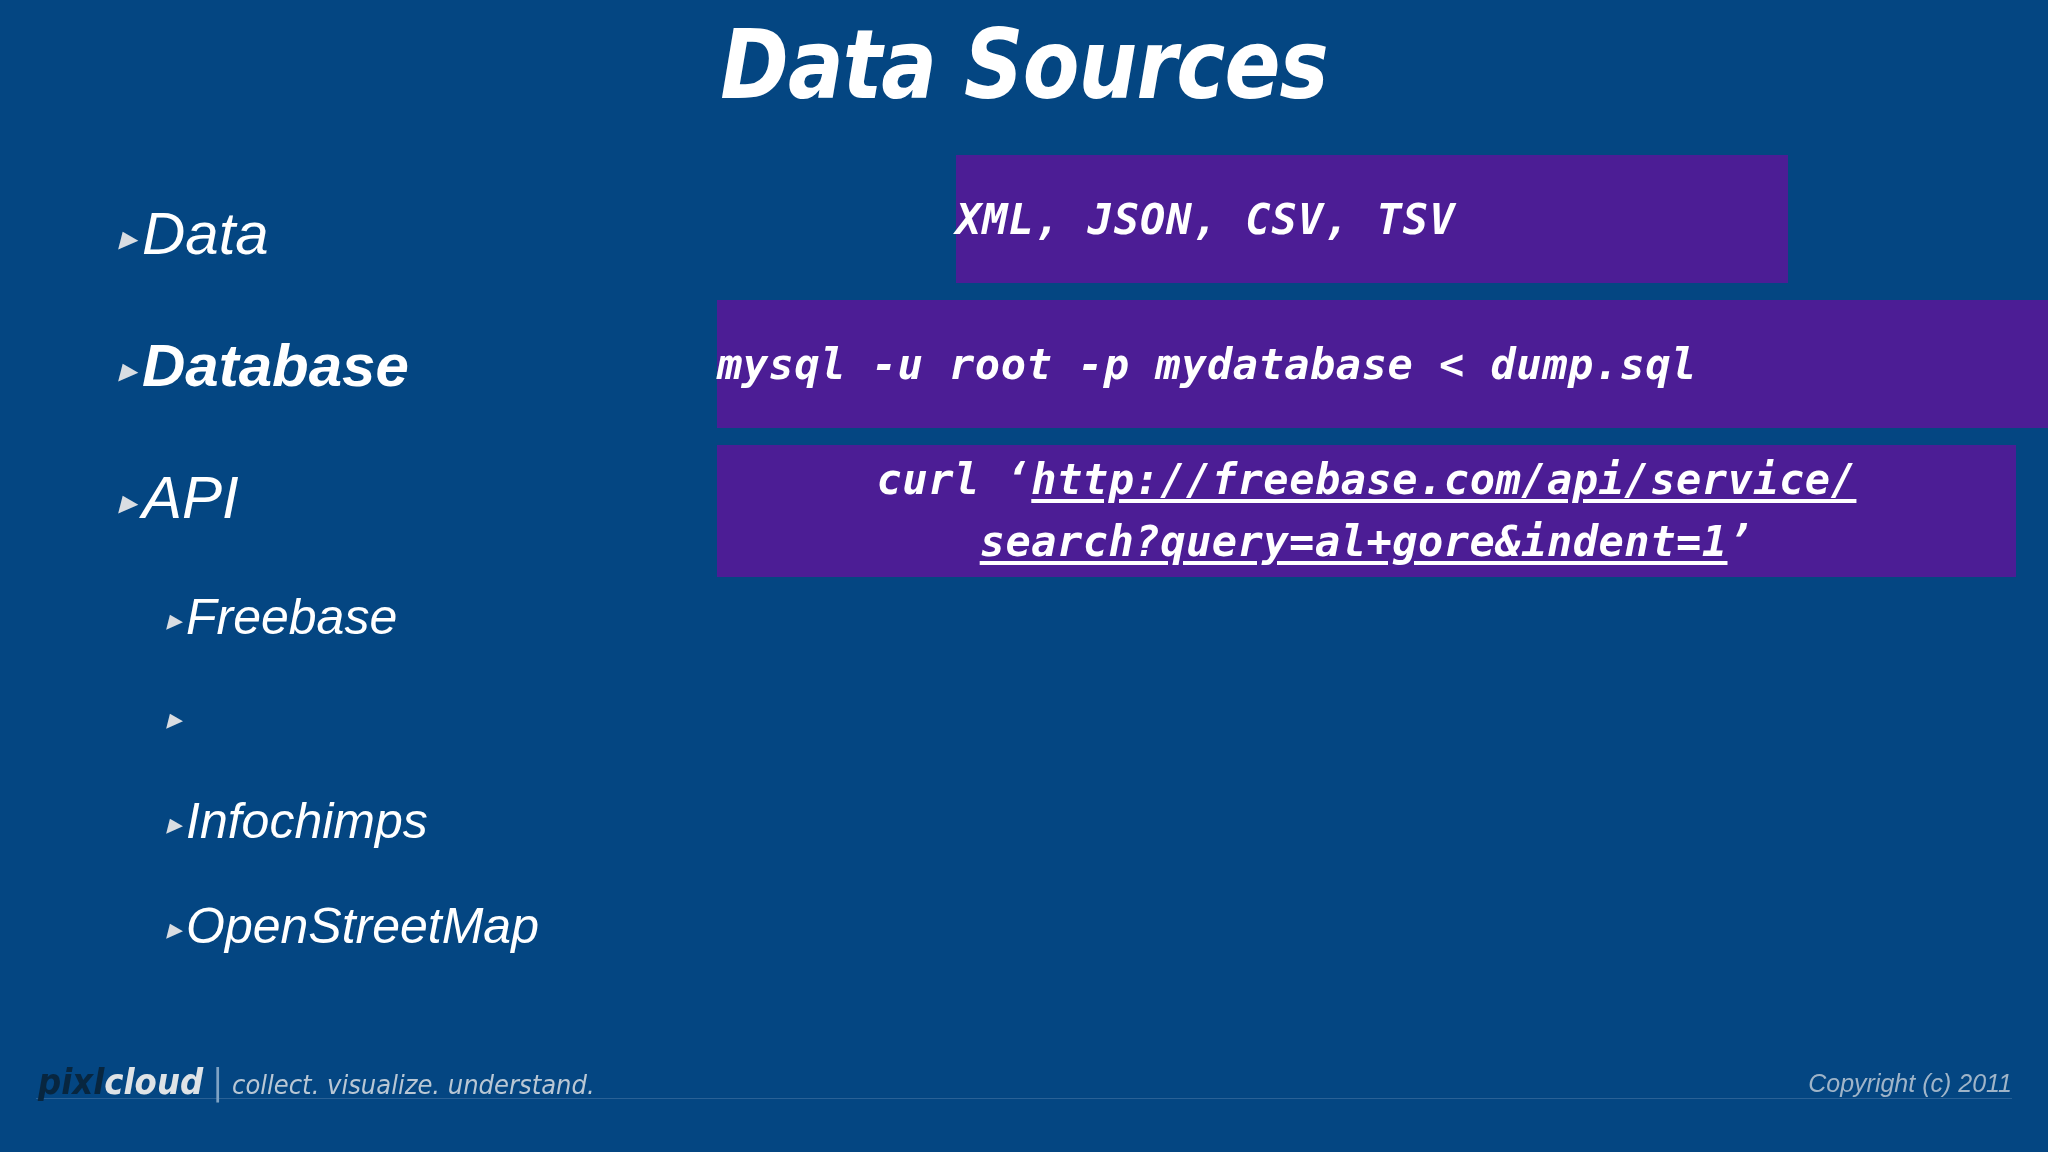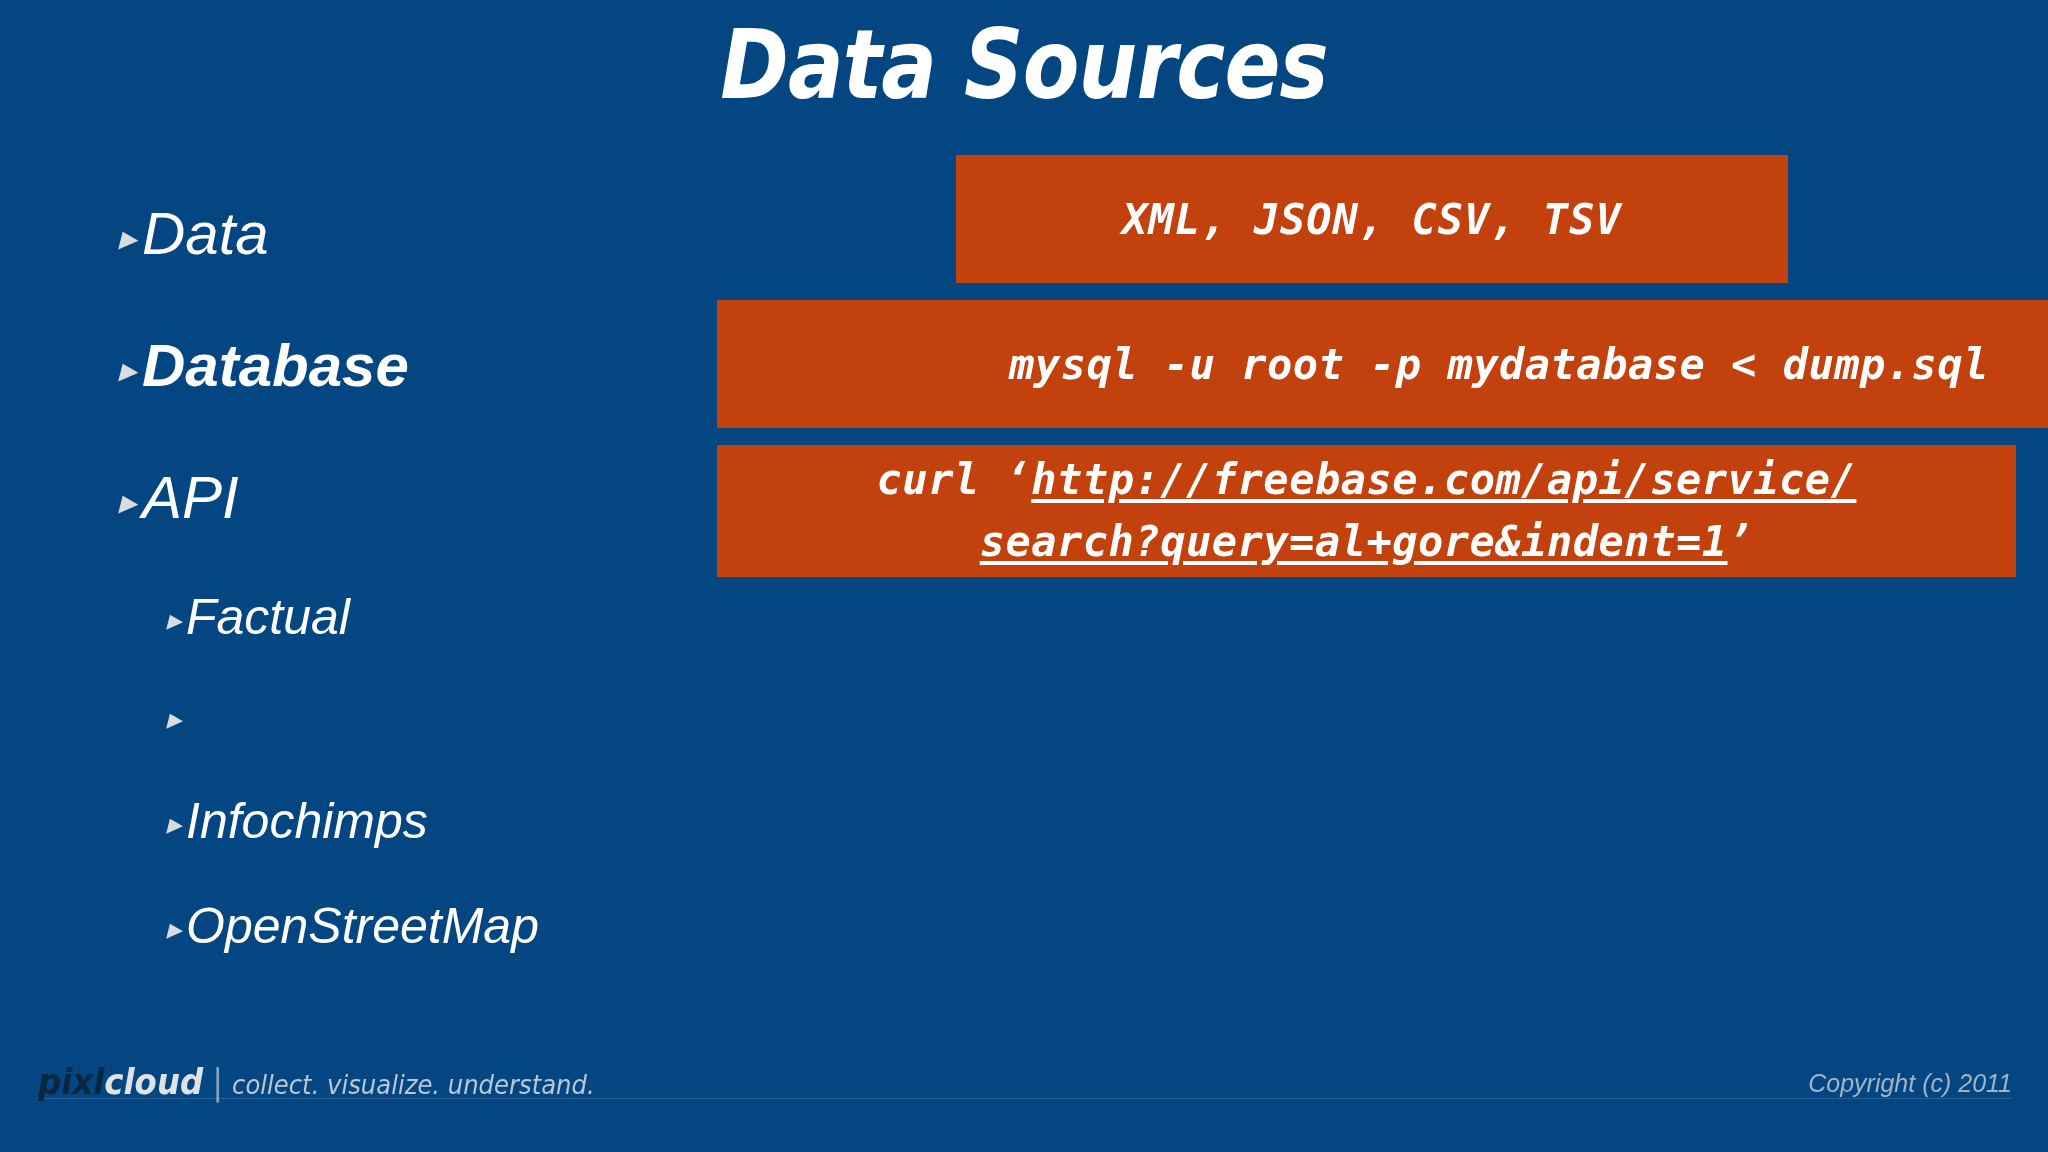--- a/index.html
+++ b/index.html
@@ -75,27 +75,27 @@
   .lvl2 .bullet-mark {
     width: 20px;
     font-size: 30px;
     top: -4px;
   }
   .bullet-label { display: inline-block; }
 
   
   .code-box {
     position: absolute;
-    background: #c2410c;
+    background: #4c1d95;
     color: #ffffff;
     font-family: "DejaVu Sans Mono", "Liberation Mono", monospace;
     font-weight: bold;
     display: flex;
     align-items: center;
-    justify-content: center;
+    justify-content: flex-start;
     text-align: center;
     box-sizing: border-box;
   }
   #code-box-1 {
     left: 956px;  top: 155px;
     width: 832px; height: 128px;
     font-size: 42px;
     letter-spacing: 1px;
   }
   #code-box-2 {
@@ -178,21 +178,21 @@
       <span class="bullet-label">Database</span>
     </div>
 
     <div class="bullet-row lvl1">
       <span class="bullet-mark">▸</span>
       <span class="bullet-label">API</span>
     </div>
 
     <div class="bullet-row lvl2">
       <span class="bullet-mark">▸</span>
-      <span class="bullet-label">Factual</span>
+      <span class="bullet-label">Freebase</span>
     </div>
 
     <div class="bullet-row lvl2">
       <span class="bullet-mark">▸</span>
     </div>
 
     <div class="bullet-row lvl2">
       <span class="bullet-mark">▸</span>
       <span class="bullet-label">Infochimps</span>
     </div>

